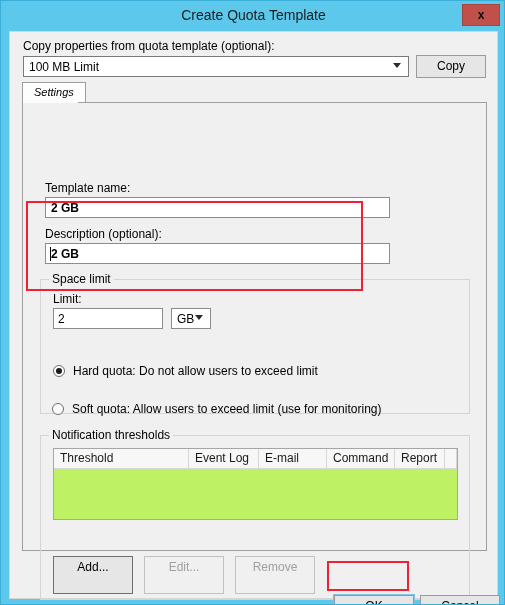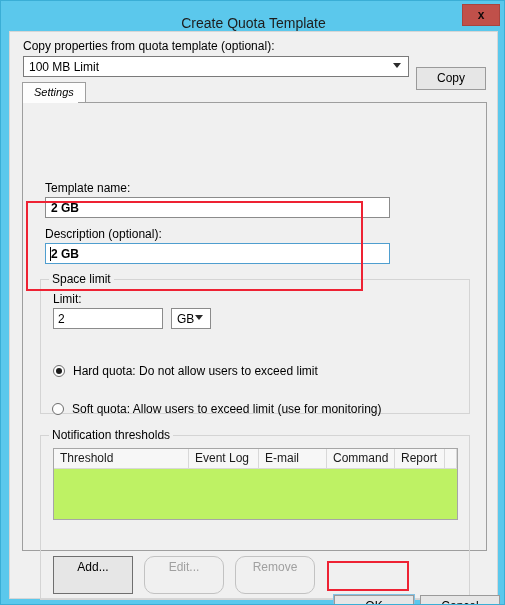--- a/index.html
+++ b/index.html
@@ -25,21 +25,21 @@
   
   #titlebar {
     position: absolute;
     left: 0; top: 0;
     width: 505px;
     height: 30px;
     background: #5bc8ec;
   }
   #title-text {
     position: absolute;
-    left: 0; top: 12px;
+    left: 0; top: 4px;
     width: 505px;
     text-align: center;
     font-size: 14px;
     color: #1d1d1d;
     line-height: 20px;
     white-space: nowrap;
   }
   #close-button {
     position: absolute;
     right: 6px;
@@ -118,21 +118,20 @@
     width: 70px;
     height: 23px;
     background: #e6e6e6;
     border: 1px solid #9a9a9a;
     box-sizing: border-box;
     font-size: 12px;
     color: #000;
     line-height: 21px;
     text-align: center;
     cursor: default;
-    margin-top: 12px;
   }
 
   
   #tab-strip {
     position: absolute;
     left: 12px;
     top: 50px;
     width: 465px;
     height: 21px;
   }
@@ -330,21 +329,21 @@
     height: 38px;
     background: #e6e6e6;
     border: 1px solid #9a9a9a;
     box-sizing: border-box;
     font-size: 12px;
     line-height: 21px;
     text-align: center;
     color: #000;
     cursor: default;
   }
-  .small-button.disabled { color: #a0a0a0; border-color: #c2c2c2; background: #f0f0f0; border-radius: 10px; }
+  .small-button.disabled { color: #a0a0a0; border-color: #c2c2c2; background: #f0f0f0; }
   #btn-add    { left: 12px;  top: 120px; border-color: #6f6f6f; }
   #btn-edit   { left: 103px; top: 120px; }
   #btn-remove { left: 194px; top: 120px; }
 
   
   #ok-button {
     position: absolute;
     left: 324px;
     top: 563px;
     width: 80px;

